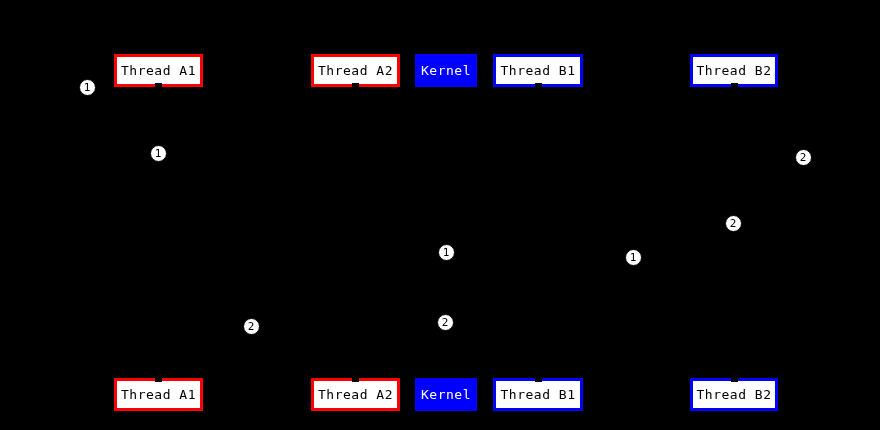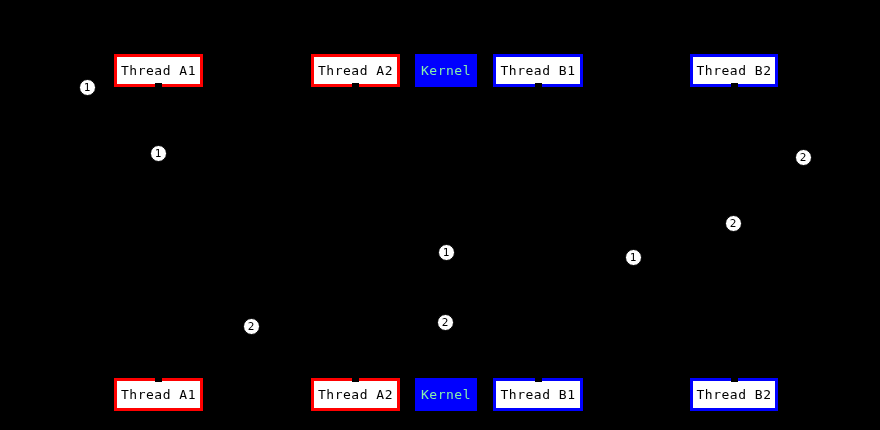--- a/index.html
+++ b/index.html
@@ -9,21 +9,21 @@
     border-radius:23px;
   }
   .participant{
     position:absolute;box-sizing:border-box;height:33px;
     border:3px solid #fff;background:#fff;color:#000;
     display:flex;align-items:center;justify-content:center;
     font-size:13px;letter-spacing:0.5px;white-space:nowrap;
   }
   .participant.red{border-color:#ff0000;}
   .participant.blue{border-color:#0000ff;}
-  .participant.filled{background:#0000ff;border-color:#0000ff;color:#86efac;}
+  .participant.filled{background:#0000ff;border-color:#0000ff;color:#ffffff;}
   .notch{position:absolute;width:7px;height:6px;background:#000;}
   .marker{
     position:absolute;width:17px;height:17px;border-radius:50%;
     background:#ffffff;border:1px solid #000;color:#000;
     display:flex;align-items:center;justify-content:center;
     font-size:11px;line-height:1;box-sizing:border-box;
   }
 </style>
 </head>
 <body>

